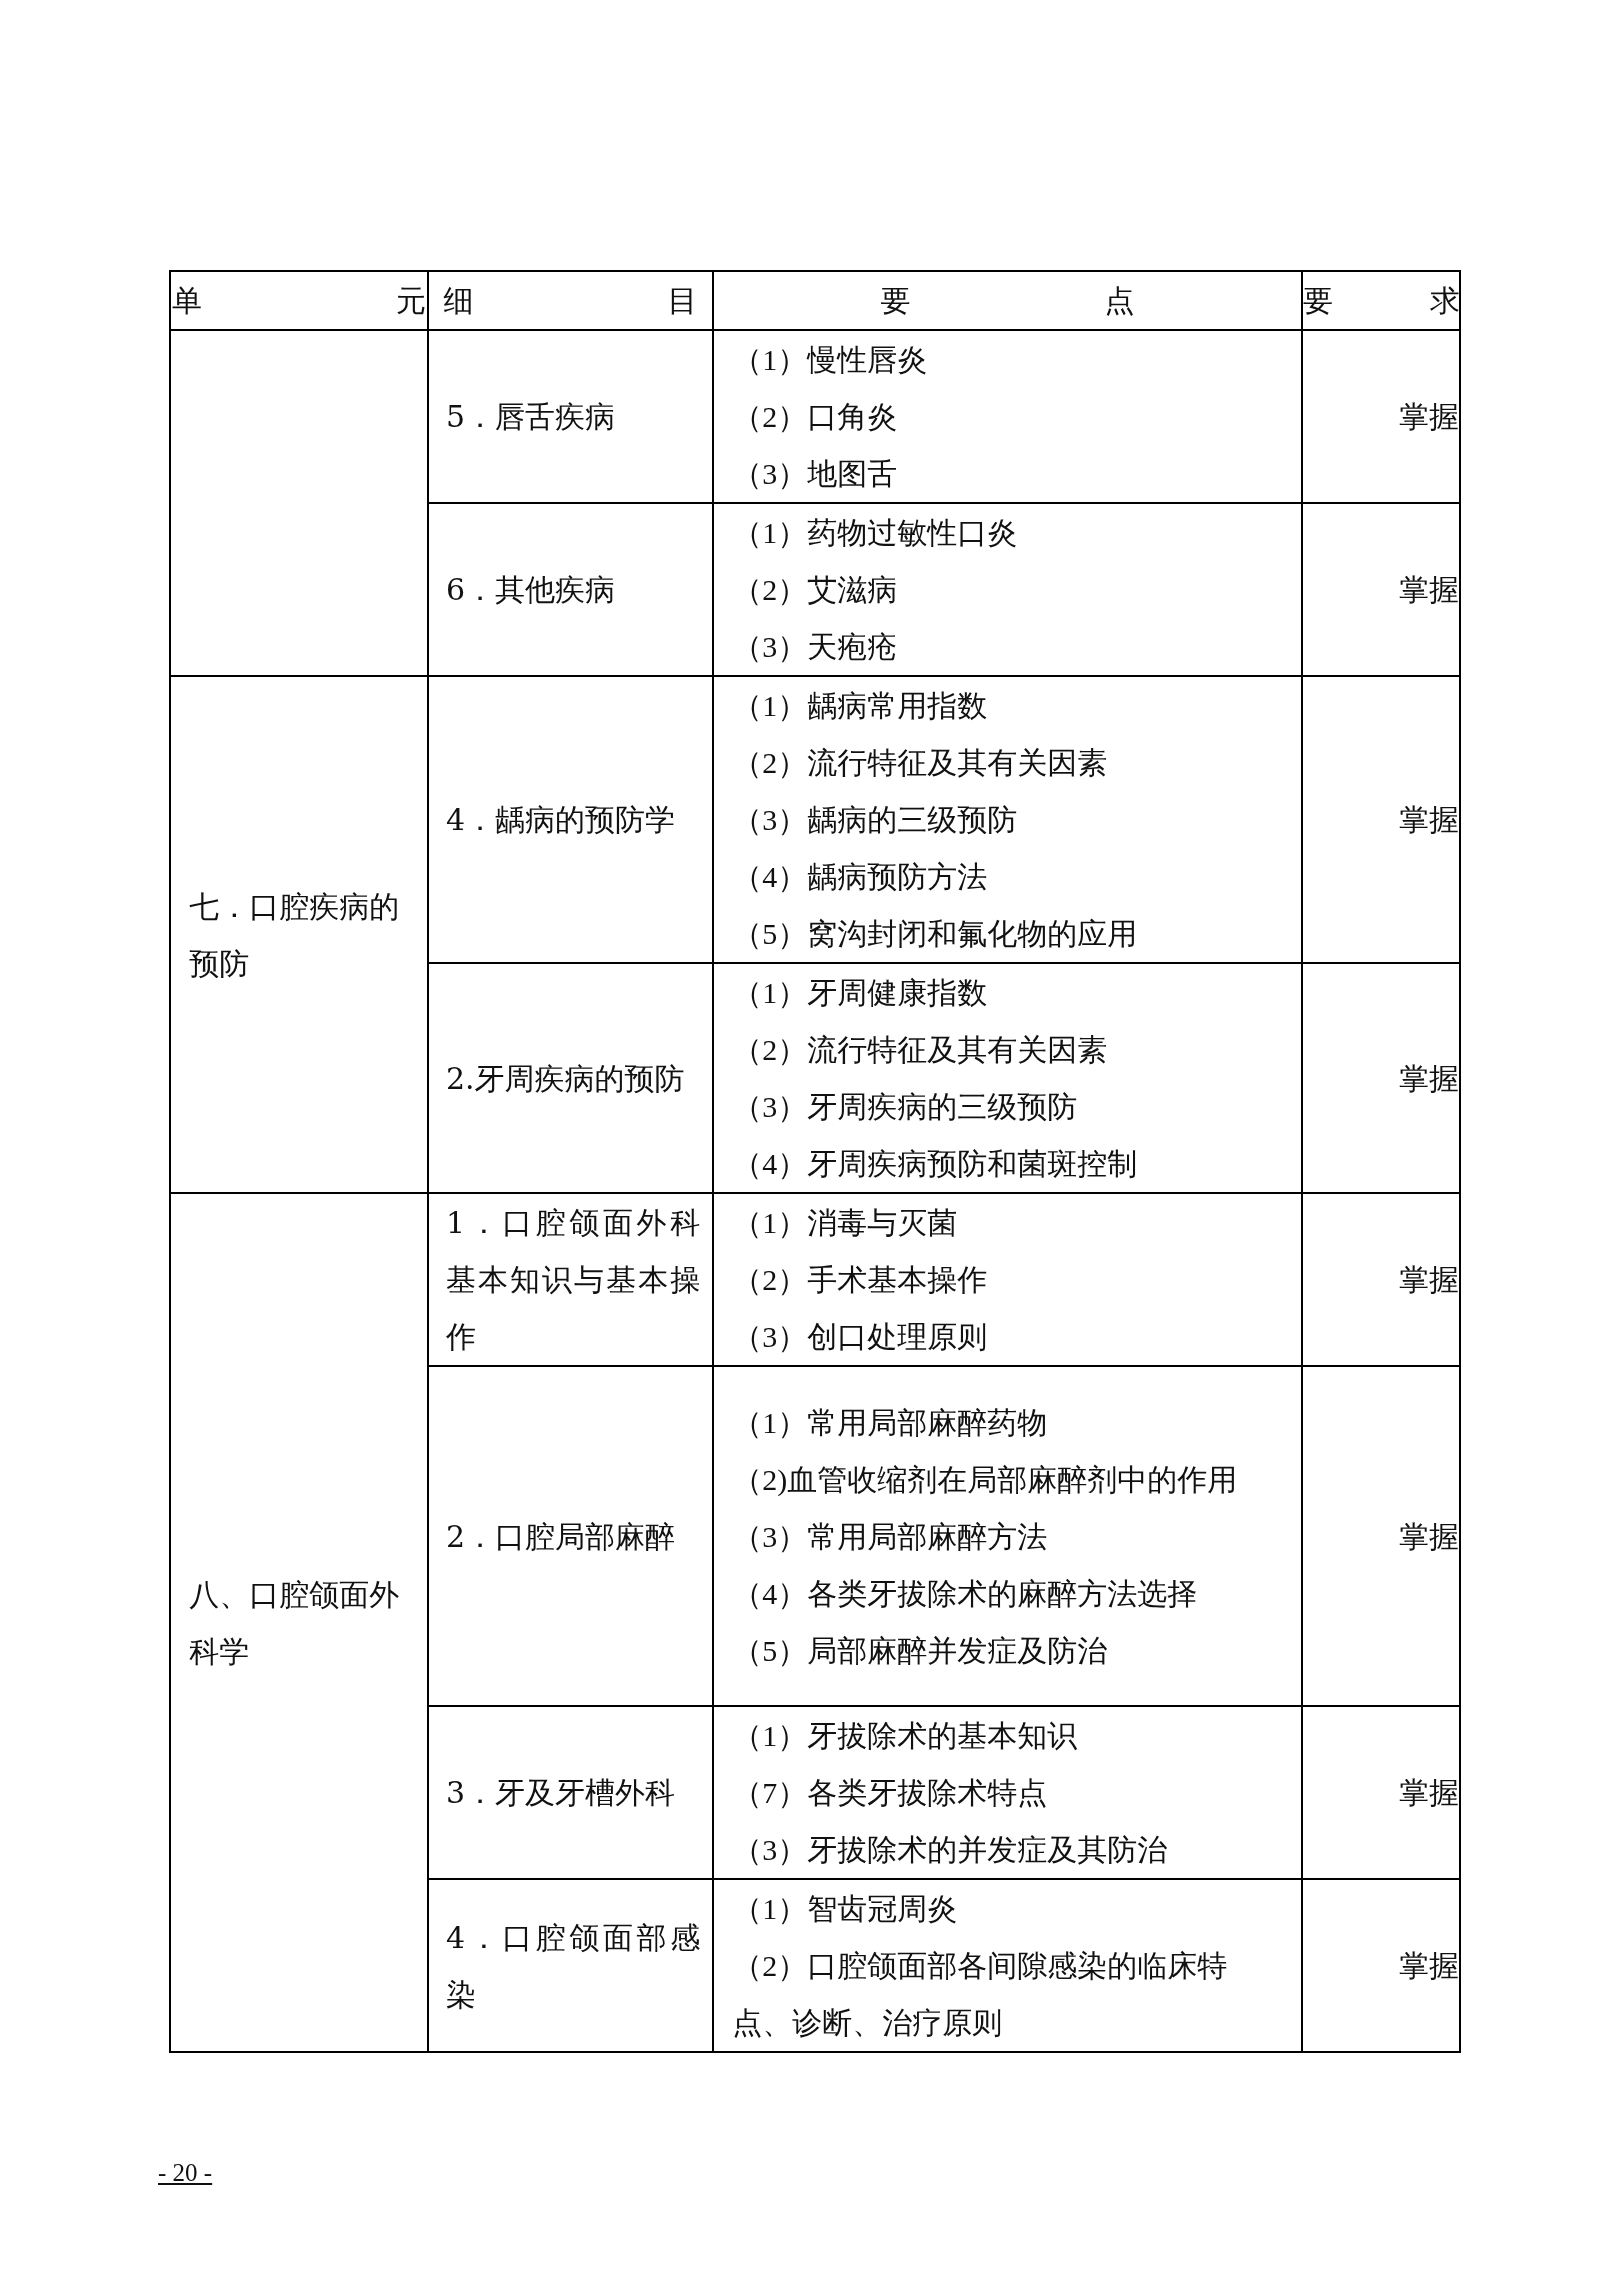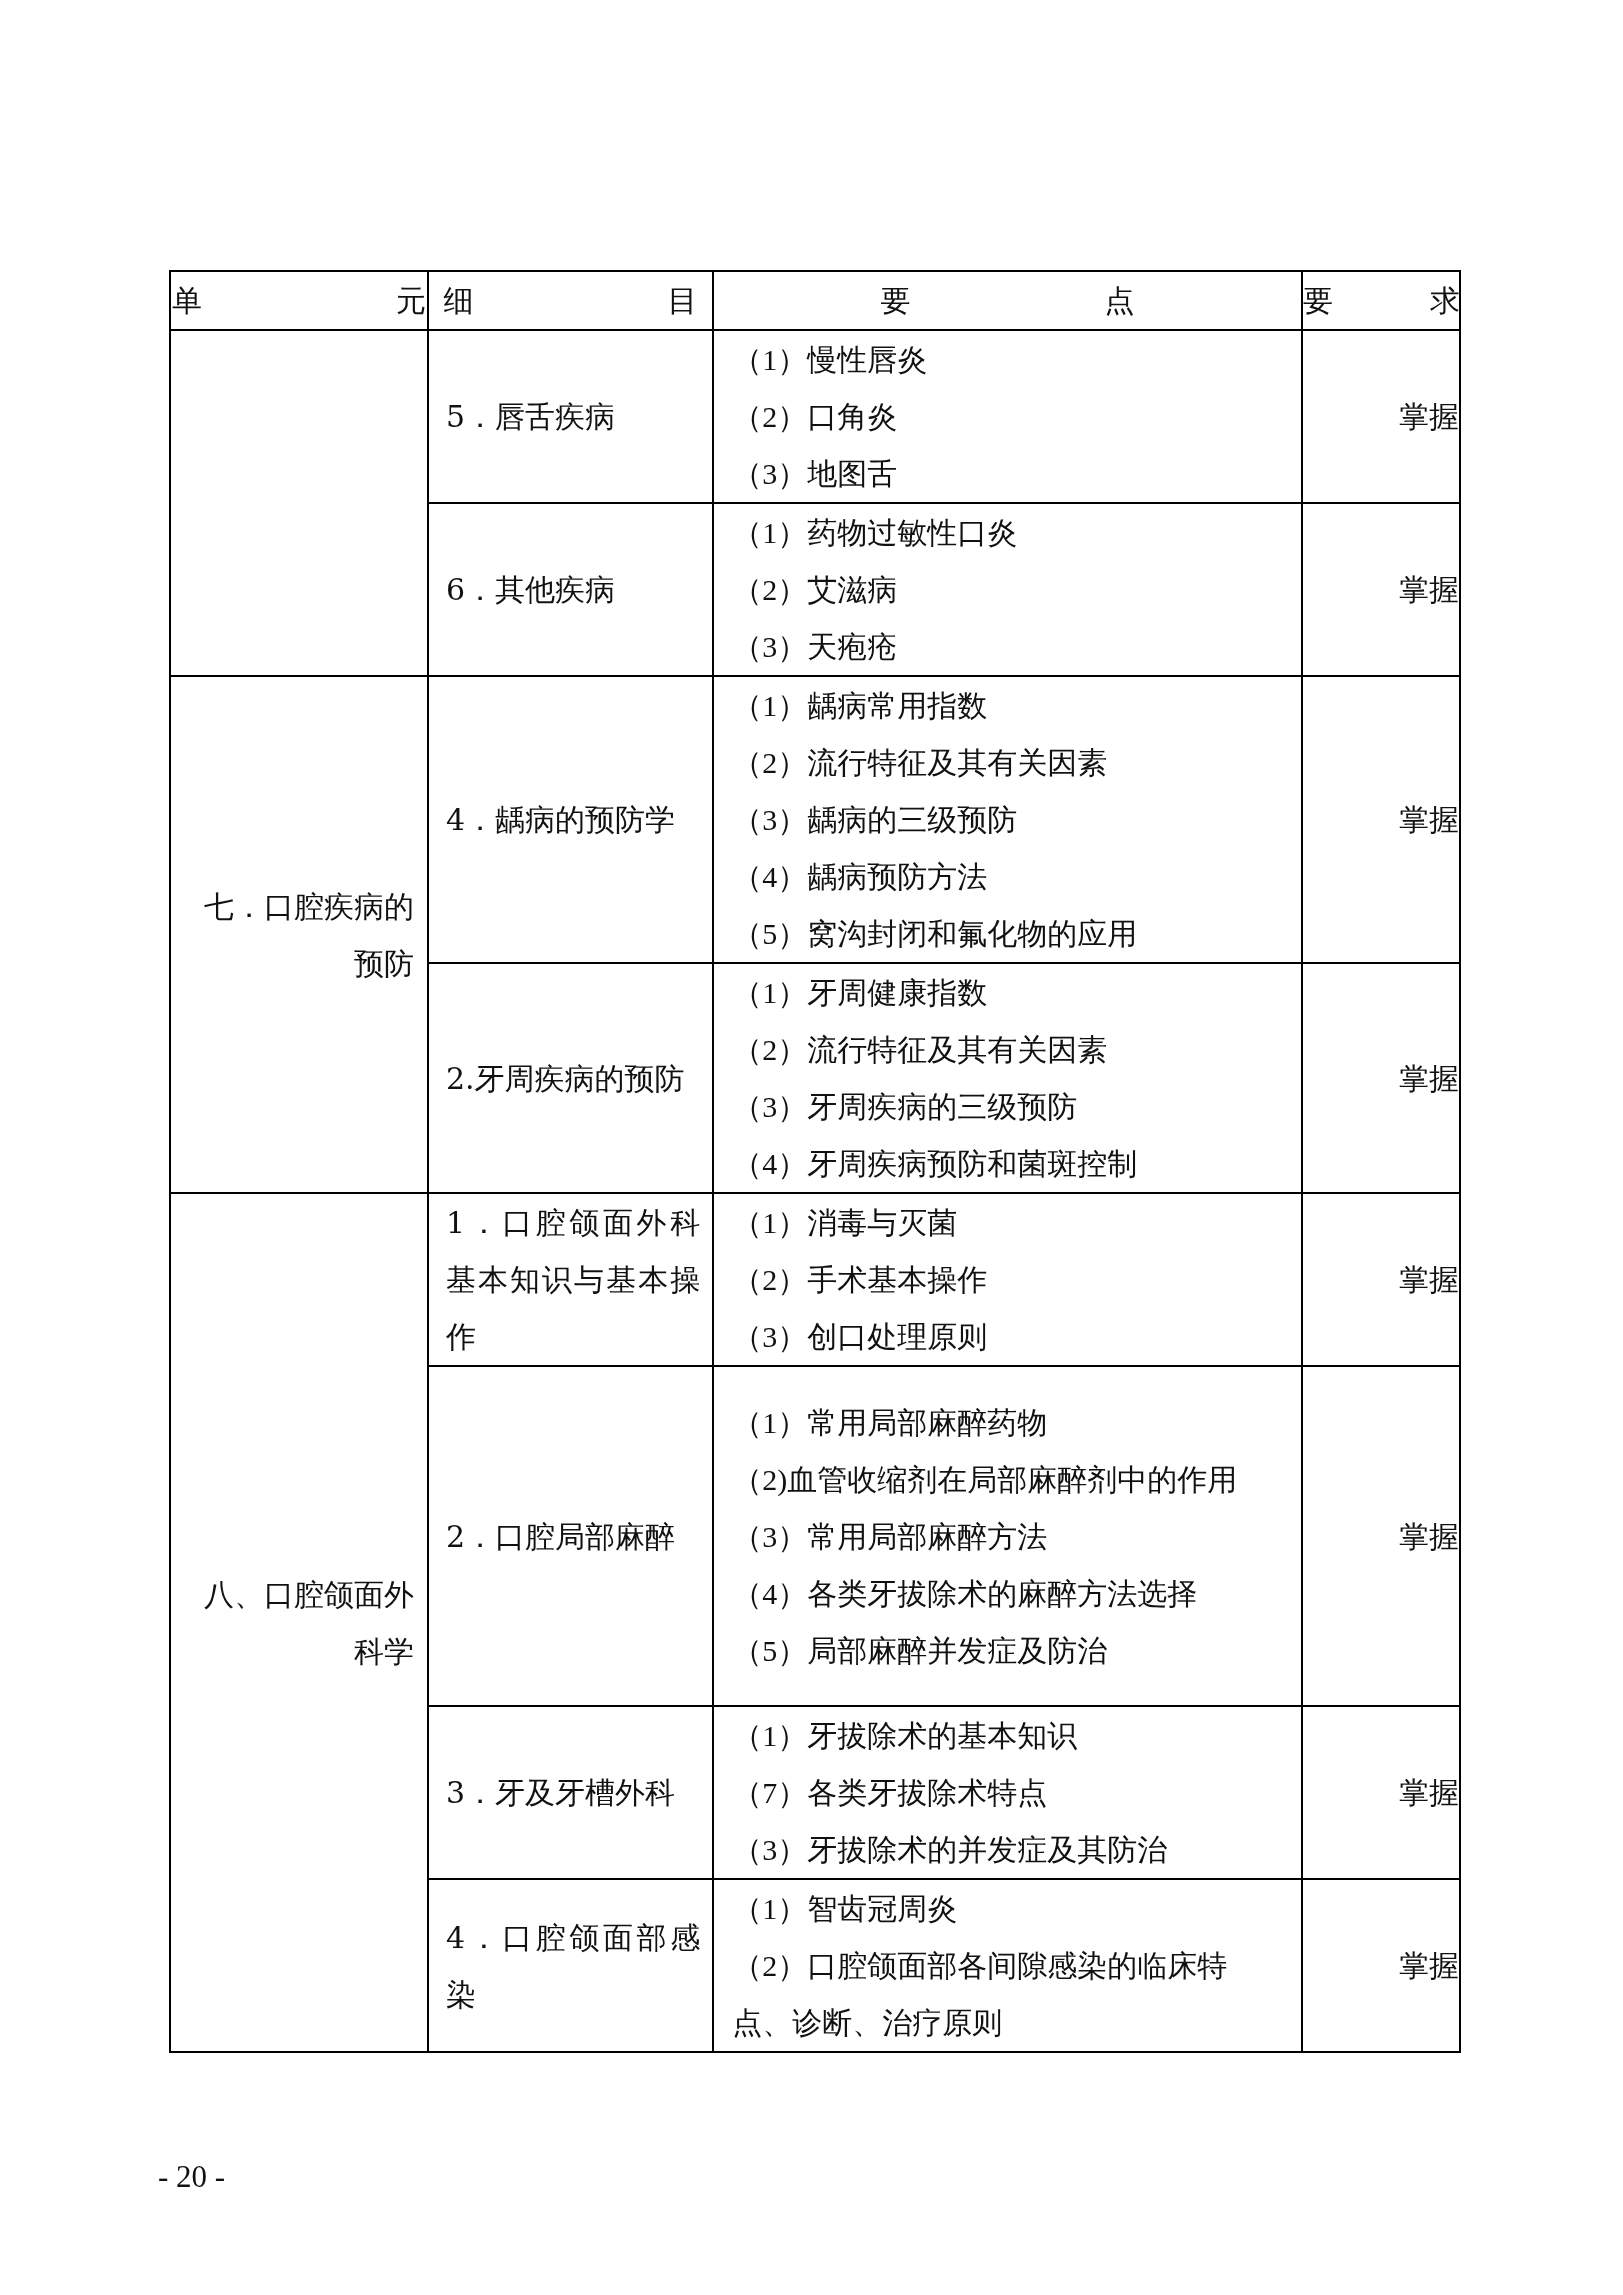--- a/index.html
+++ b/index.html
@@ -5,27 +5,27 @@
     html, body { margin: 0; padding: 0; background: #ffffff; }
     body { width: 1624px; height: 2295px; position: relative; overflow: hidden;
            font-family: "DejaVu Serif", "Liberation Serif", serif; color: #111; }
     #sheet { position: absolute; left: 169px; top: 270px; border-collapse: collapse;
              table-layout: fixed; width: 1291px; }
     #sheet td, #sheet th { border: 2px solid #000; padding: 0; vertical-align: middle;
              font-size: 30px; line-height: 57px; font-weight: normal; margin-left: 29px; }
     #sheet th { height: 56px; text-align: center; letter-spacing: 0; }
     .hdr-text { word-spacing: 39px; white-space: pre; }
     col.c1 { width: 258px; } col.c2 { width: 285px; } col.c3 { width: 589px; } col.c4 { width: 158px; }
-    td.unit { text-align: right; padding-left: 18.3px !important; padding-right: 13px !important; vertical-align: middle; }
+    td.unit { text-align: left; padding-left: 18.3px !important; padding-right: 13px !important; vertical-align: middle; }
     td.item { padding-left: 17px !important; padding-right: 11.8px !important; text-align: justify; }
     td.points { padding-left: 18.3px !important; padding-right: 15.7px !important; }
     td.req { text-align: right; }
     .pt { display: block; font-family: Liberation Serif, serif; }
-    #page-number { position: absolute; left: 158px; top: 2159px; font-size: 31px;
-                   font-family: "Liberation Serif", "DejaVu Serif", serif; }
+    #page-number { position: absolute; left: 158px; top: 2159px; font-size: 25px;
+                   font-family: "Liberation Serif", "DejaVu Serif", serif; text-decoration: underline; }
   </style>
 </head>
 <body>
 
 <table id="sheet">
   <colgroup>
     <col class="c1">
       <col class="c2">
       <col class="c3">
       <col class="c4">

